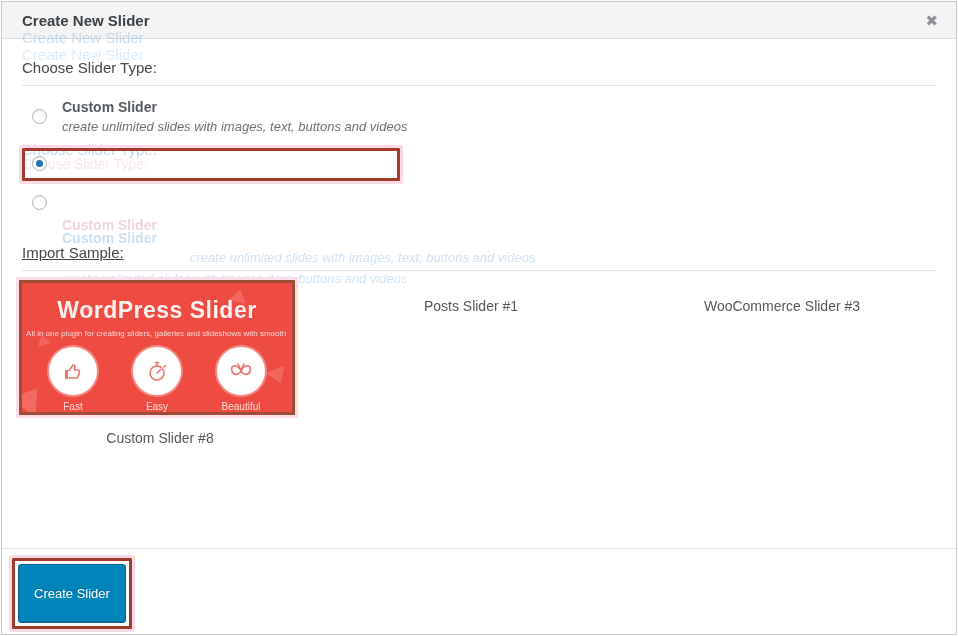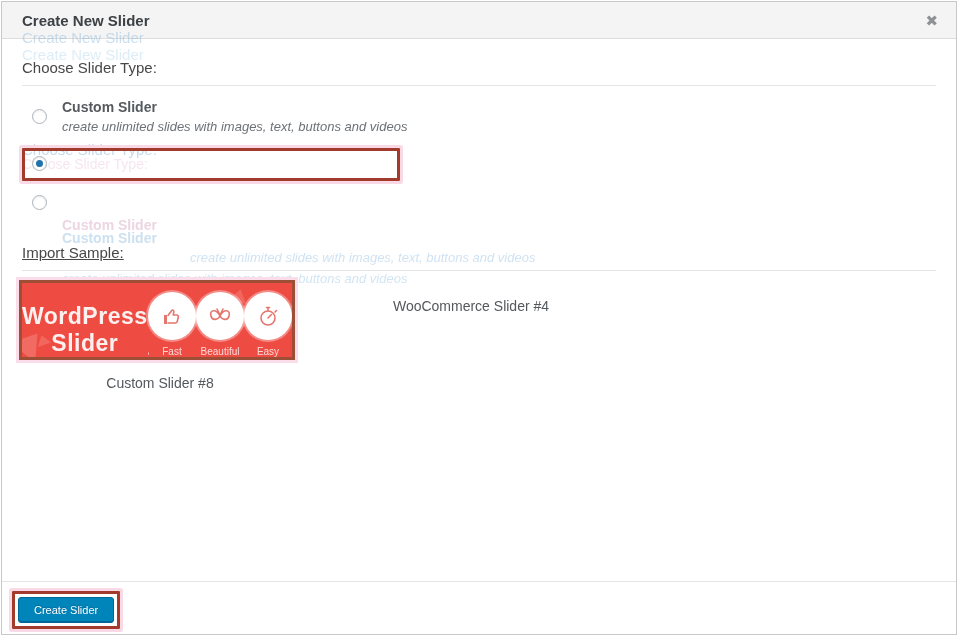--- a/index.html
+++ b/index.html
@@ -47,24 +47,24 @@
   .hl-box .option { padding-left:0; }
   
   .samples { display:flex; gap:35px; margin-top:12px; align-items:flex-start; }
   .sample { width:276px; text-align:center; }
   .thumb { position:relative; width:276px; height:152px; overflow:hidden; cursor:pointer; }
   .hl-thumb {
     border:3px solid #9c4f36; box-shadow:0 0 0 3px #fbdde9; margin:-3px 0 0 -3px;
   }
   .caption { font-size:14px; color:#54585c; margin-top:15px; }
   
-  .t1 { background:#ee4b43; color:#fff; display:flex; flex-direction:row; align-items:flex-end; height:100%; position:relative; }
+  .t1 { background:#ee4b43; color:#fff; display:flex; flex-direction:column; align-items:center; height:100%; position:relative; }
   .t1-title { font-size:23px; font-weight:700; color:#fdf1f0; margin-top:14px; letter-spacing:.5px; z-index:2; }
   .t1-sub { font-size:8px; color:#fad4d1; margin-top:5px; white-space:nowrap; overflow:hidden; width:97%; text-align:center; z-index:2; }
-  .t1-feats { display:flex; margin-top:9px; z-index:2; }
+  .t1-feats { display:flex; gap:36px; margin-top:9px; z-index:2; }
   .feat { display:flex; flex-direction:column; align-items:center; }
   .feat-circle {
     width:48px; height:48px; border-radius:50%; background:#fff;
     display:flex; align-items:center; justify-content:center;
     box-shadow:0 0 0 2px rgba(255,255,255,.35);
   }
   .feat-label { font-size:10px; color:#fbdad7; margin-top:6px; }
   .tri { position:absolute; width:0; height:0; border-style:solid; border-color:transparent; opacity:.5; z-index:1; }
   .tri-a { top:6px;  left:208px; border-width:0 9px 13px 9px;  border-bottom-color:#f5817a; transform:rotate(14deg); }
   .tri-b { top:52px; left:14px;  border-width:0 7px 10px 7px;  border-bottom-color:#f5817a; transform:rotate(-18deg); }
@@ -94,21 +94,21 @@
   .sleeve-co { position:absolute; left:28px; bottom:16px; font-size:6px; color:#1c3a36; letter-spacing:1px; }
   
   .footer { position:absolute; left:0; right:0; bottom:0; background:#fff; padding-bottom:5px; }
   .footer .rule { margin:0; }
   .hl-btn {
     display:inline-block; margin:9px 0 0 10px; padding:3px;
     border:3px solid #a23b2c; box-shadow:0 0 0 3px #f9d9e6; border-radius:1px;
   }
   .btn-primary {
     background:#0085ba; border:1px solid #00679b; border-radius:3px;
-    color:#fff; font-size:11px; font-family:inherit; padding:6px 15px; cursor:pointer;
+    color:#fff; font-size:13px; font-family:inherit; padding:21px 15px; cursor:pointer;
     box-shadow:inset 0 -1px 0 #00679b; text-shadow:0 -1px 1px #006799;
   }
   
   .ficon { stroke:#e4766e; fill:none; stroke-width:1.6; stroke-linecap:round; stroke-linejoin:round; }
   .ficon-fill { fill:#e4766e; stroke:none; }
 </style>
 </head>
 <body>
 
 <div class="modal">
@@ -172,51 +172,58 @@
               <span class="feat-circle">
                 <svg width="24" height="24" viewBox="0 0 24 24">
                     <path class="ficon-fill" d="M4 11h3v9H4z"></path>
                     <path class="ficon" d="M8 19h7.2c1.2 0 1.9-.6 2.1-1.7l1-4.3c.3-1.2-.5-2-1.7-2h-3.4l.7-3.4c.2-1.3-1.6-2.1-2.3-.9L8 11.5"></path>
                   </svg>
               </span>
               <span class="feat-label">Fast</span>
             </div>
             <div class="feat">
               <span class="feat-circle">
-                <svg width="26" height="24" viewBox="0 0 26 24">
-                    <path class="ficon" d="M13 12 C9 4,2 6,4 12 C5 17,11 16,13 12 Z M13 12 C17 4,24 6,22 12 C21 17,15 16,13 12 Z M13 11 L10 5 M13 11 L16 5"></path>
-                  </svg>
-              </span>
-              <span class="feat-label">Beautiful</span>
-            </div>
-            <div class="feat">
-              <span class="feat-circle">
                 <svg width="24" height="24" viewBox="0 0 24 24">
                     <circle class="ficon" cx="12" cy="14" r="7"></circle>
                     <path class="ficon" d="M12 14l3.5-3.5 M10.5 3.5h3 M12 3.5v3 M19 8l1.5-1.5"></path>
                   </svg>
               </span>
               <span class="feat-label">Easy</span>
             </div>
+            <div class="feat">
+              <span class="feat-circle">
+                <svg width="26" height="24" viewBox="0 0 26 24">
+                    <path class="ficon" d="M13 12 C9 4,2 6,4 12 C5 17,11 16,13 12 Z M13 12 C17 4,24 6,22 12 C21 17,15 16,13 12 Z M13 11 L10 5 M13 11 L16 5"></path>
+                  </svg>
+              </span>
+              <span class="feat-label">Beautiful</span>
+            </div>
           </div>
         </div>
         <div class="caption">Custom Slider #8</div>
       </div>
 
+      <div class="sample">
+        <div class="thumb t2">
+          
+          
+        </div>
+        <div class="caption">Posts Slider #1</div>
+      </div>
 
       <div class="sample">
         <div class="thumb t3">
           <div class="vinyl"></div>
           <div class="sleeve">
 
             <span class="sleeve-co"></span>
           </div>
 
         </div>
-        <div class="caption">WooCommerce Slider #4</div>
+        <div class="caption">WooCommerce Slider #3</div>
       </div>
 
     </div>
   </div>
 
   <div class="footer">
     <hr class="rule">
     <span class="hl-btn">
       <button class="btn-primary">Create Slider</button>
     </span>

